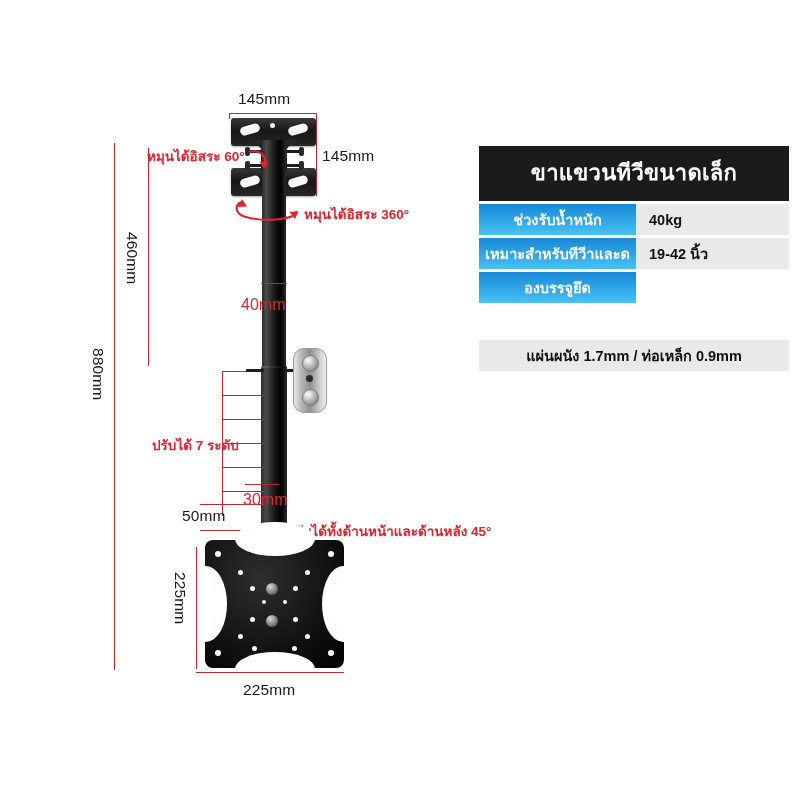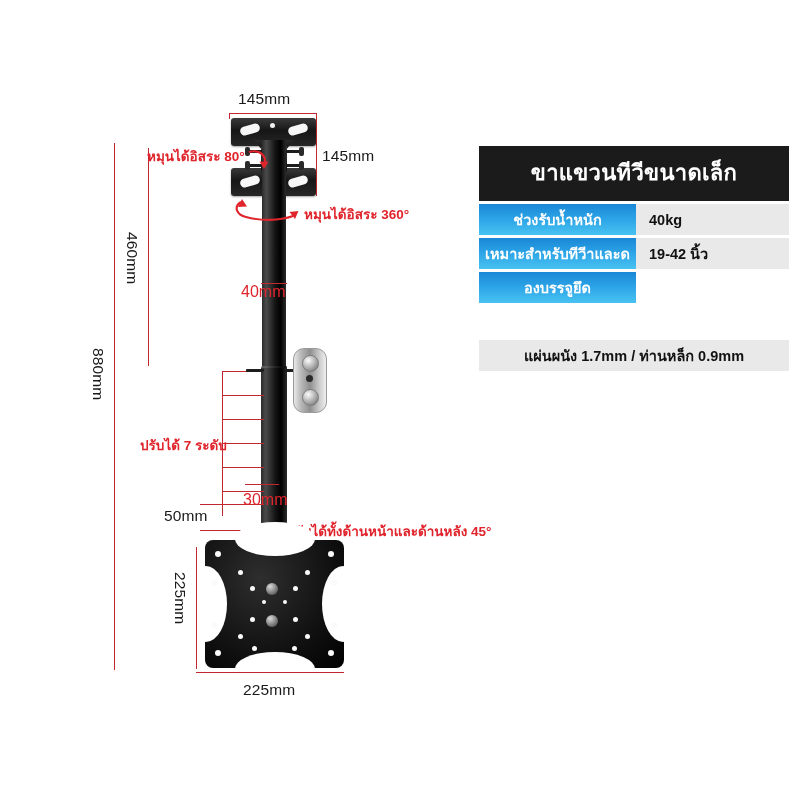--- a/index.html
+++ b/index.html
@@ -234,52 +234,52 @@
   <div class="bolt-head" style="left:299px; top:147px; width:5px; height:9px;"></div>
   <div class="bolt" style="left:248px; top:164px; width:14px; height:3px;"></div>
   <div class="bolt-head" style="left:245px; top:161px; width:5px; height:9px;"></div>
   <div class="bolt" style="left:286px; top:164px; width:14px; height:3px;"></div>
   <div class="bolt-head" style="left:299px; top:161px; width:5px; height:9px;"></div>
 
   <div class="pole" style="left:262px; top:140px; width:24px; height:230px;"></div>
   <div class="pole" style="left:261px; top:366px; width:26px; height:185px;"></div>
   <div class="pole-seam" style="left:261px; top:366px; width:26px;"></div>
 
-  <div class="red-text" style="left:147px; top:145px;">หมุนได้อิสระ 80°</div>
+  <div class="red-text" style="left:147px; top:145px;">หมุนได้อิสระ 60°</div>
   <svg class="arrow-svg" style="left:246px; top:148px;" width="26" height="28" viewBox="0 0 26 28">
     <path d="M3 4 C14 1, 22 8, 18 19" fill="none" stroke="#e0242c" stroke-width="2.2"></path>
     <path d="M18 21 L13.5 13.5 L22.5 13.8 Z" fill="#e0242c"></path>
   </svg>
 
   <div class="red-text" style="left:304px; top:203px;">หมุนได้อิสระ 360°</div>
   <svg class="arrow-svg" style="left:231px; top:196px;" width="76" height="26" viewBox="0 0 76 26">
     <path d="M10 6 C2 11, 6 19, 15 21 C30 25, 48 25, 62 20" fill="none" stroke="#e0242c" stroke-width="2.1"></path>
     <path d="M11 3 L16 10.5 L7 11 Z" fill="#e0242c"></path>
     <path d="M64 23 L58.5 16 L67.5 15 Z" fill="#e0242c"></path>
   </svg>
 
   <div class="dim-line-h" style="left:261px; top:283px; width:26px;"></div>
-  <div class="red-dim" style="left:241px; top:283px;">40mm</div>
+  <div class="red-dim" style="left:241px; top:296px;">40mm</div>
 
   <div class="dim-line-v" style="left:222px; top:371px; height:145px;"></div>
   <div class="tick" style="left:222px; top:371px; width:42px;"></div>
   <div class="tick" style="left:222px; top:395px; width:42px;"></div>
   <div class="tick" style="left:222px; top:419px; width:42px;"></div>
   <div class="tick" style="left:222px; top:443px; width:42px;"></div>
   <div class="tick" style="left:222px; top:467px; width:42px;"></div>
   <div class="tick" style="left:222px; top:491px; width:42px;"></div>
   <div class="tick" style="left:200px; top:504px; width:64px;"></div>
   <div class="tick" style="left:200px; top:530px; width:64px;"></div>
 
-  <div class="red-text" style="left:140px; top:434px;text-align:right;">ปรับได้ 7 ระดับ</div>
+  <div class="red-text" style="left:152px; top:434px;text-align:right;">ปรับได้ 7 ระดับ</div>
 
   <div class="dim-line-h" style="left:245px; top:484px; width:34px;"></div>
   <div class="red-dim" style="left:243px; top:491px;">30mm</div>
 
-  <div class="dim-text" style="left:164px; top:507px;">50mm</div>
+  <div class="dim-text" style="left:182px; top:507px;">50mm</div>
 
   <div class="bolt" style="left:246px; top:369px; width:18px; height:3px;"></div>
   <div class="bolt" style="left:285px; top:369px; width:16px; height:3px;"></div>
 
   <div class="clamp" style="left:293px; top:348px; width:32px; height:63px;"></div>
   <div class="clamp-screw" style="left:302px; top:355px; width:15px; height:15px;"></div>
   <div class="clamp-screw" style="left:302px; top:389px; width:15px; height:15px;"></div>
   <div class="clamp-hole" style="left:306px; top:375px; width:7px; height:7px;"></div>
 
   <div class="red-text" style="left:287px; top:520px;">ปรับได้ทั้งด้านหน้าและด้านหลัง 45°</div>
@@ -337,16 +337,16 @@
     <div class="spec-row">
       <div class="spec-label">เหมาะสำหรับทีวีาและด</div>
       <div class="spec-value">19-42 นิ้ว</div>
     </div>
     <div class="spec-row">
       <div class="spec-label">องบรรจูยึด</div>
     </div>
     <div class="spec-row">
     </div>
 
-    <div class="spec-foot">แผ่นผนัง 1.7mm / ท่านหล็ก 0.9mm</div>
+    <div class="spec-foot">แผ่นผนัง 1.7mm / ท่อเหล็ก 0.9mm</div>
   </div>
 
 </div>
 
 </body></html>

